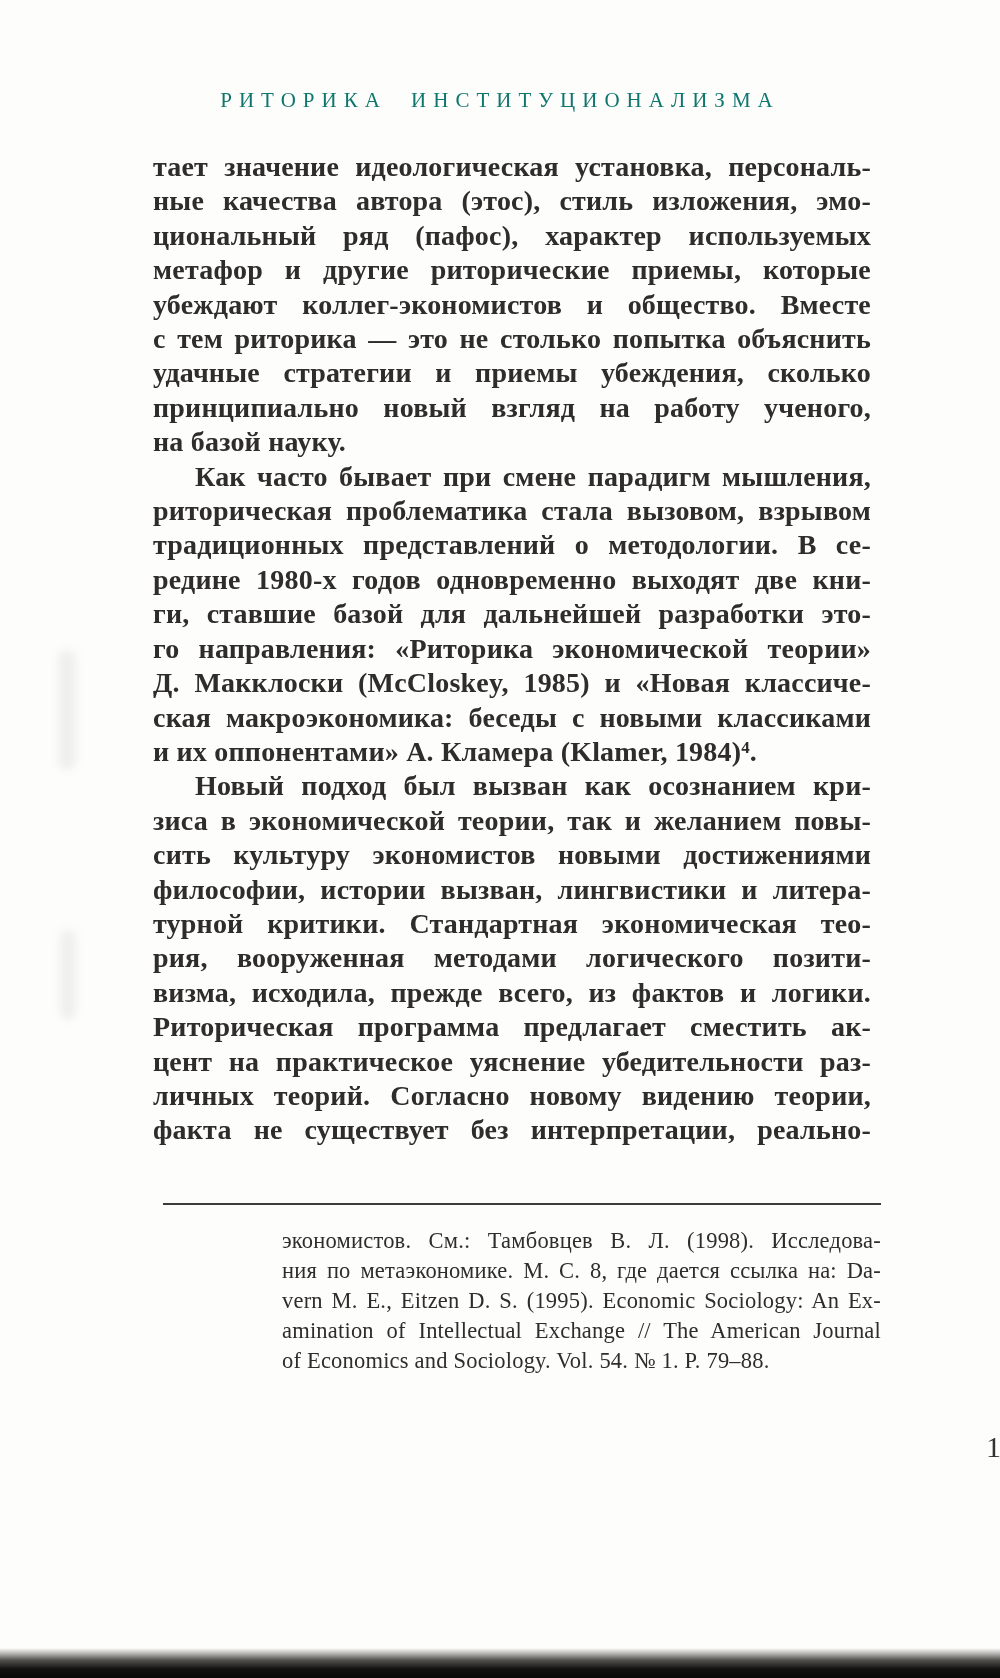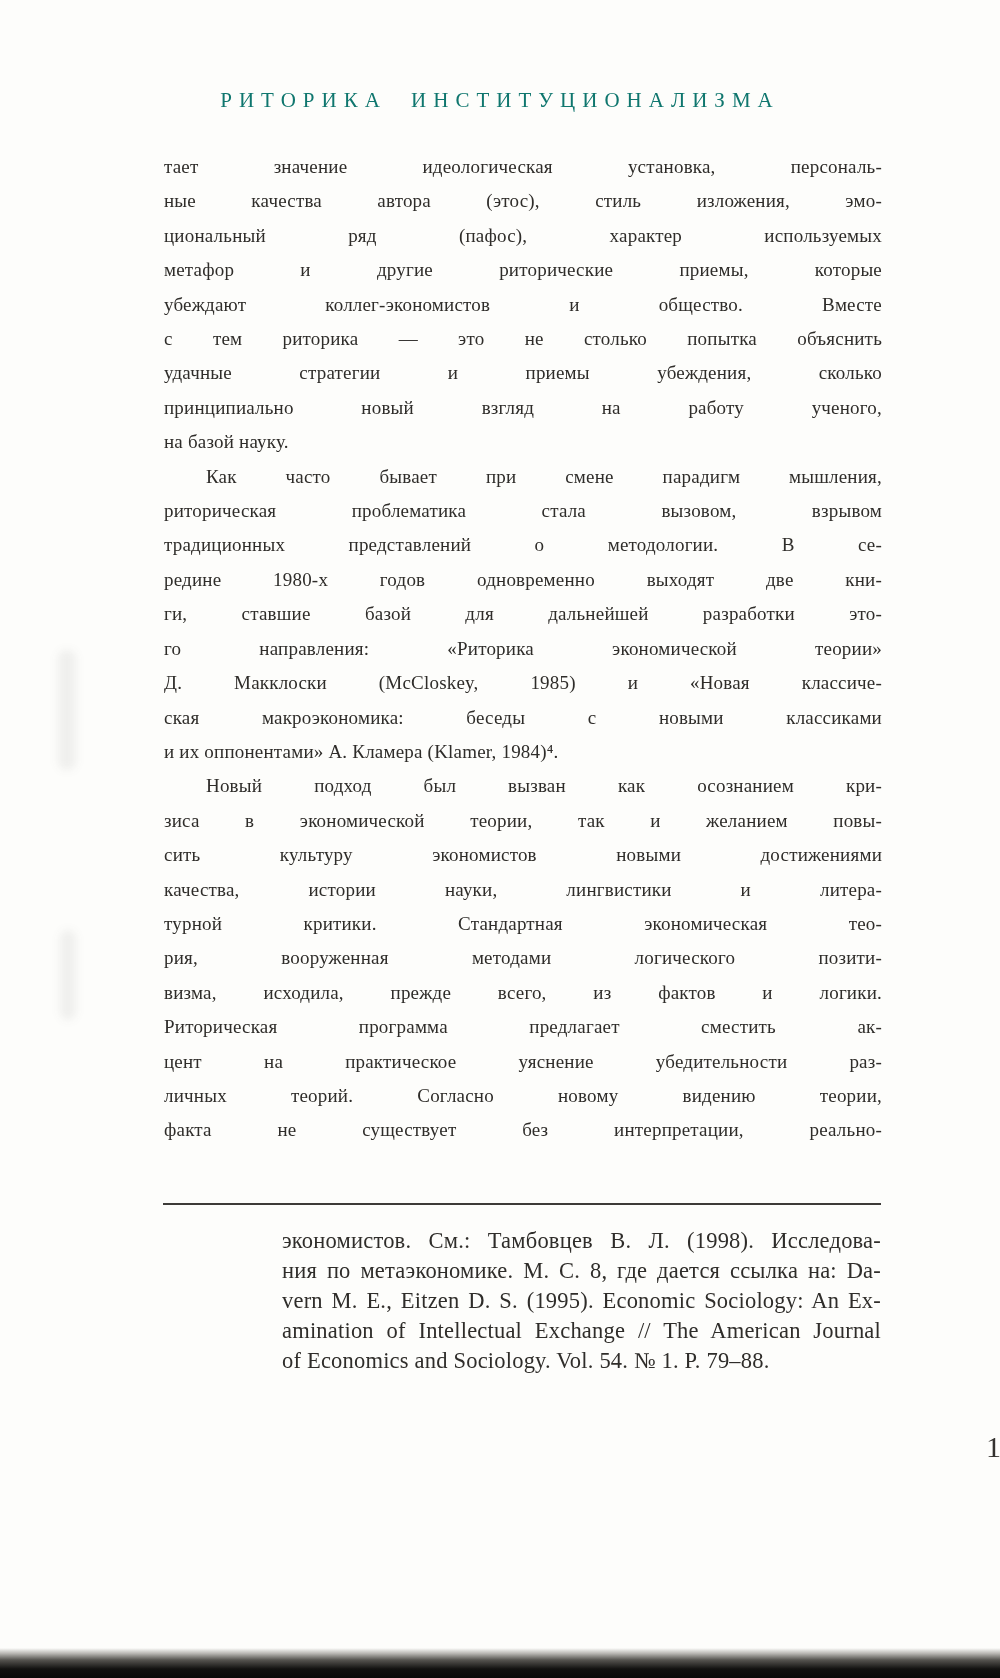--- a/index.html
+++ b/index.html
@@ -13,24 +13,25 @@
   }
   .running-head {
     position: absolute; top: 88px; left: 0; width: 100%;
     text-align: center;
     font-size: 21px;
     letter-spacing: 7px;
     word-spacing: 12px;
     color: #0f766e;
   }
   .body-text {
-    position: absolute; top: 150px; left: 164px; width: 718px;
-    font-size: 19px;
+    position: absolute; top: 150px; left: 153px; width: 718px;
+    font-size: 28px;
     line-height: 34.4px;
     letter-spacing: 0.2px;
+    font-weight: bold;
   }
   .para { margin: 0; }
   .line {
     text-align: justify;
     text-align-last: justify;
     white-space: normal;
   }
   .line-last { text-align-last: left; }
   .first-line { text-indent: 42px; }
   .footnote-rule {
@@ -90,21 +91,21 @@
       <div class="line">ги, ставшие базой для дальнейшей разработки это-</div>
       <div class="line">го направления: «Риторика экономической теории»</div>
       <div class="line">Д. Макклоски (McCloskey, 1985) и «Новая классиче-</div>
       <div class="line">ская макроэкономика: беседы с новыми классиками</div>
       <div class="line line-last">и их оппонентами» А. Кламера (Klamer, 1984)⁴.</div>
     </div>
     <div class="para">
       <div class="line first-line">Новый подход был вызван как осознанием кри-</div>
       <div class="line">зиса в экономической теории, так и желанием повы-</div>
       <div class="line">сить культуру экономистов новыми достижениями</div>
-      <div class="line">качества, истории науки, лингвистики и литера-</div>
+      <div class="line">философии, истории вызван, лингвистики и литера-</div>
       <div class="line">турной критики. Стандартная экономическая тео-</div>
       <div class="line">рия, вооруженная методами логического позити-</div>
       <div class="line">визма, исходила, прежде всего, из фактов и логики.</div>
       <div class="line">Риторическая программа предлагает сместить ак-</div>
       <div class="line">цент на практическое уяснение убедительности раз-</div>
       <div class="line">личных теорий. Согласно новому видению теории,</div>
       <div class="line">факта не существует без интерпретации, реально-</div>
     </div>
   </div>
 

